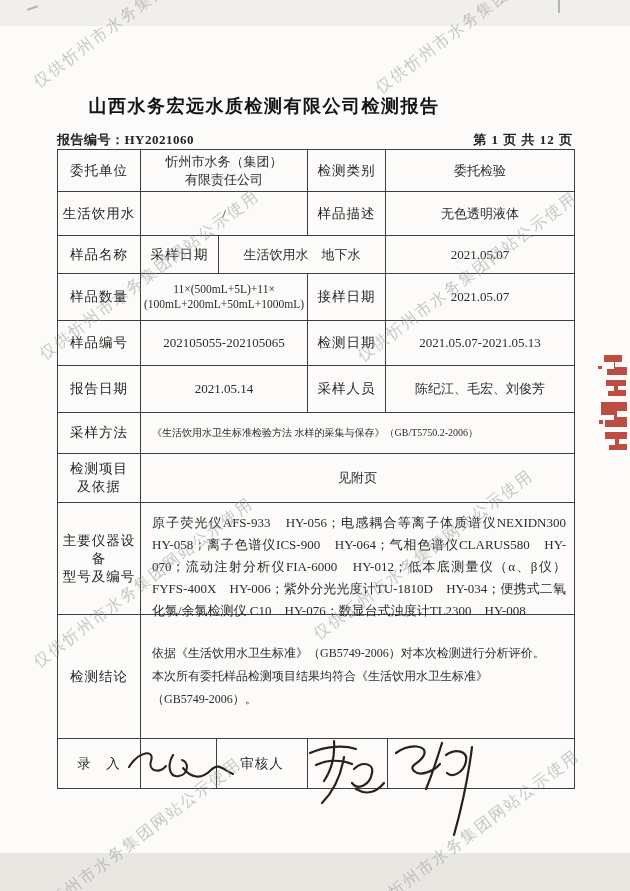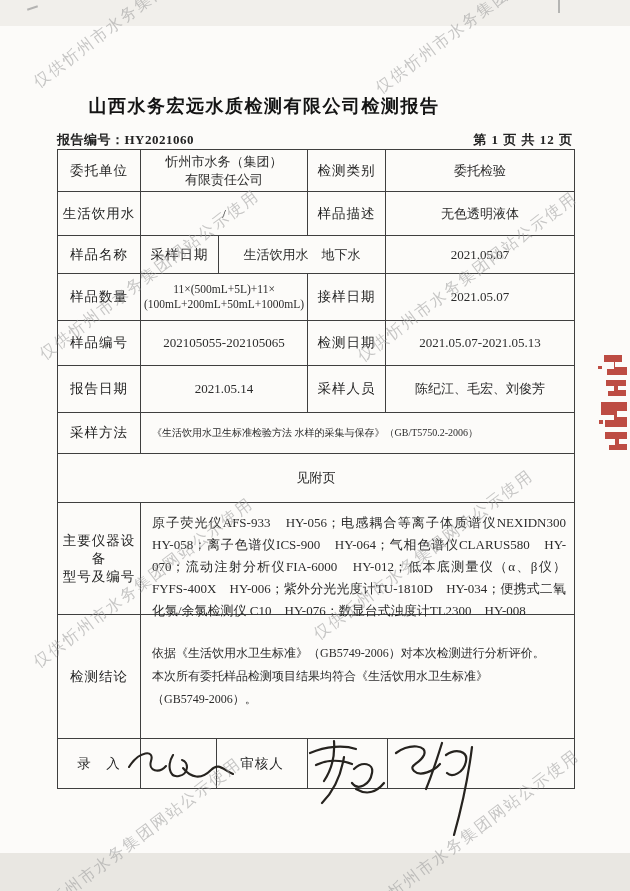--- a/index.html
+++ b/index.html
@@ -119,20 +119,22 @@
       <div class="cell w3 lab">采样人员</div>
       <div class="cell wide">陈纪江、毛宏、刘俊芳</div>
     </div>
 
     <div class="row" style="height:40px">
       <div class="cell w1 lab">采样方法</div>
       <div class="cell wide left-text method">《生活饮用水卫生标准检验方法 水样的采集与保存》（GB/T5750.2-2006）</div>
     </div>
 
     <div class="row" style="height:48px">
+      <div class="cell w1 lab">检测项目
+及依据</div>
       <div class="cell wide">见附页</div>
     </div>
 
     <div class="row" style="height:111px">
       <div class="cell w1 lab">主要仪器设备
 型号及编号</div>
       <div class="cell wide left-text instr">原子荧光仪AFS-933　HY-056；电感耦合等离子体质谱仪NEXIDN300　HY-058；离子色谱仪ICS-900　HY-064；气相色谱仪CLARUS580　HY-070；流动注射分析仪FIA-6000　HY-012；低本底测量仪（α、β仪）FYFS-400X　HY-006；紫外分光光度计TU-1810D　HY-034；便携式二氧化氯/余氯检测仪 C10　HY-076；数显台式浊度计TL2300　HY-008</div>
     </div>
 
     <div class="row" style="height:123px">

